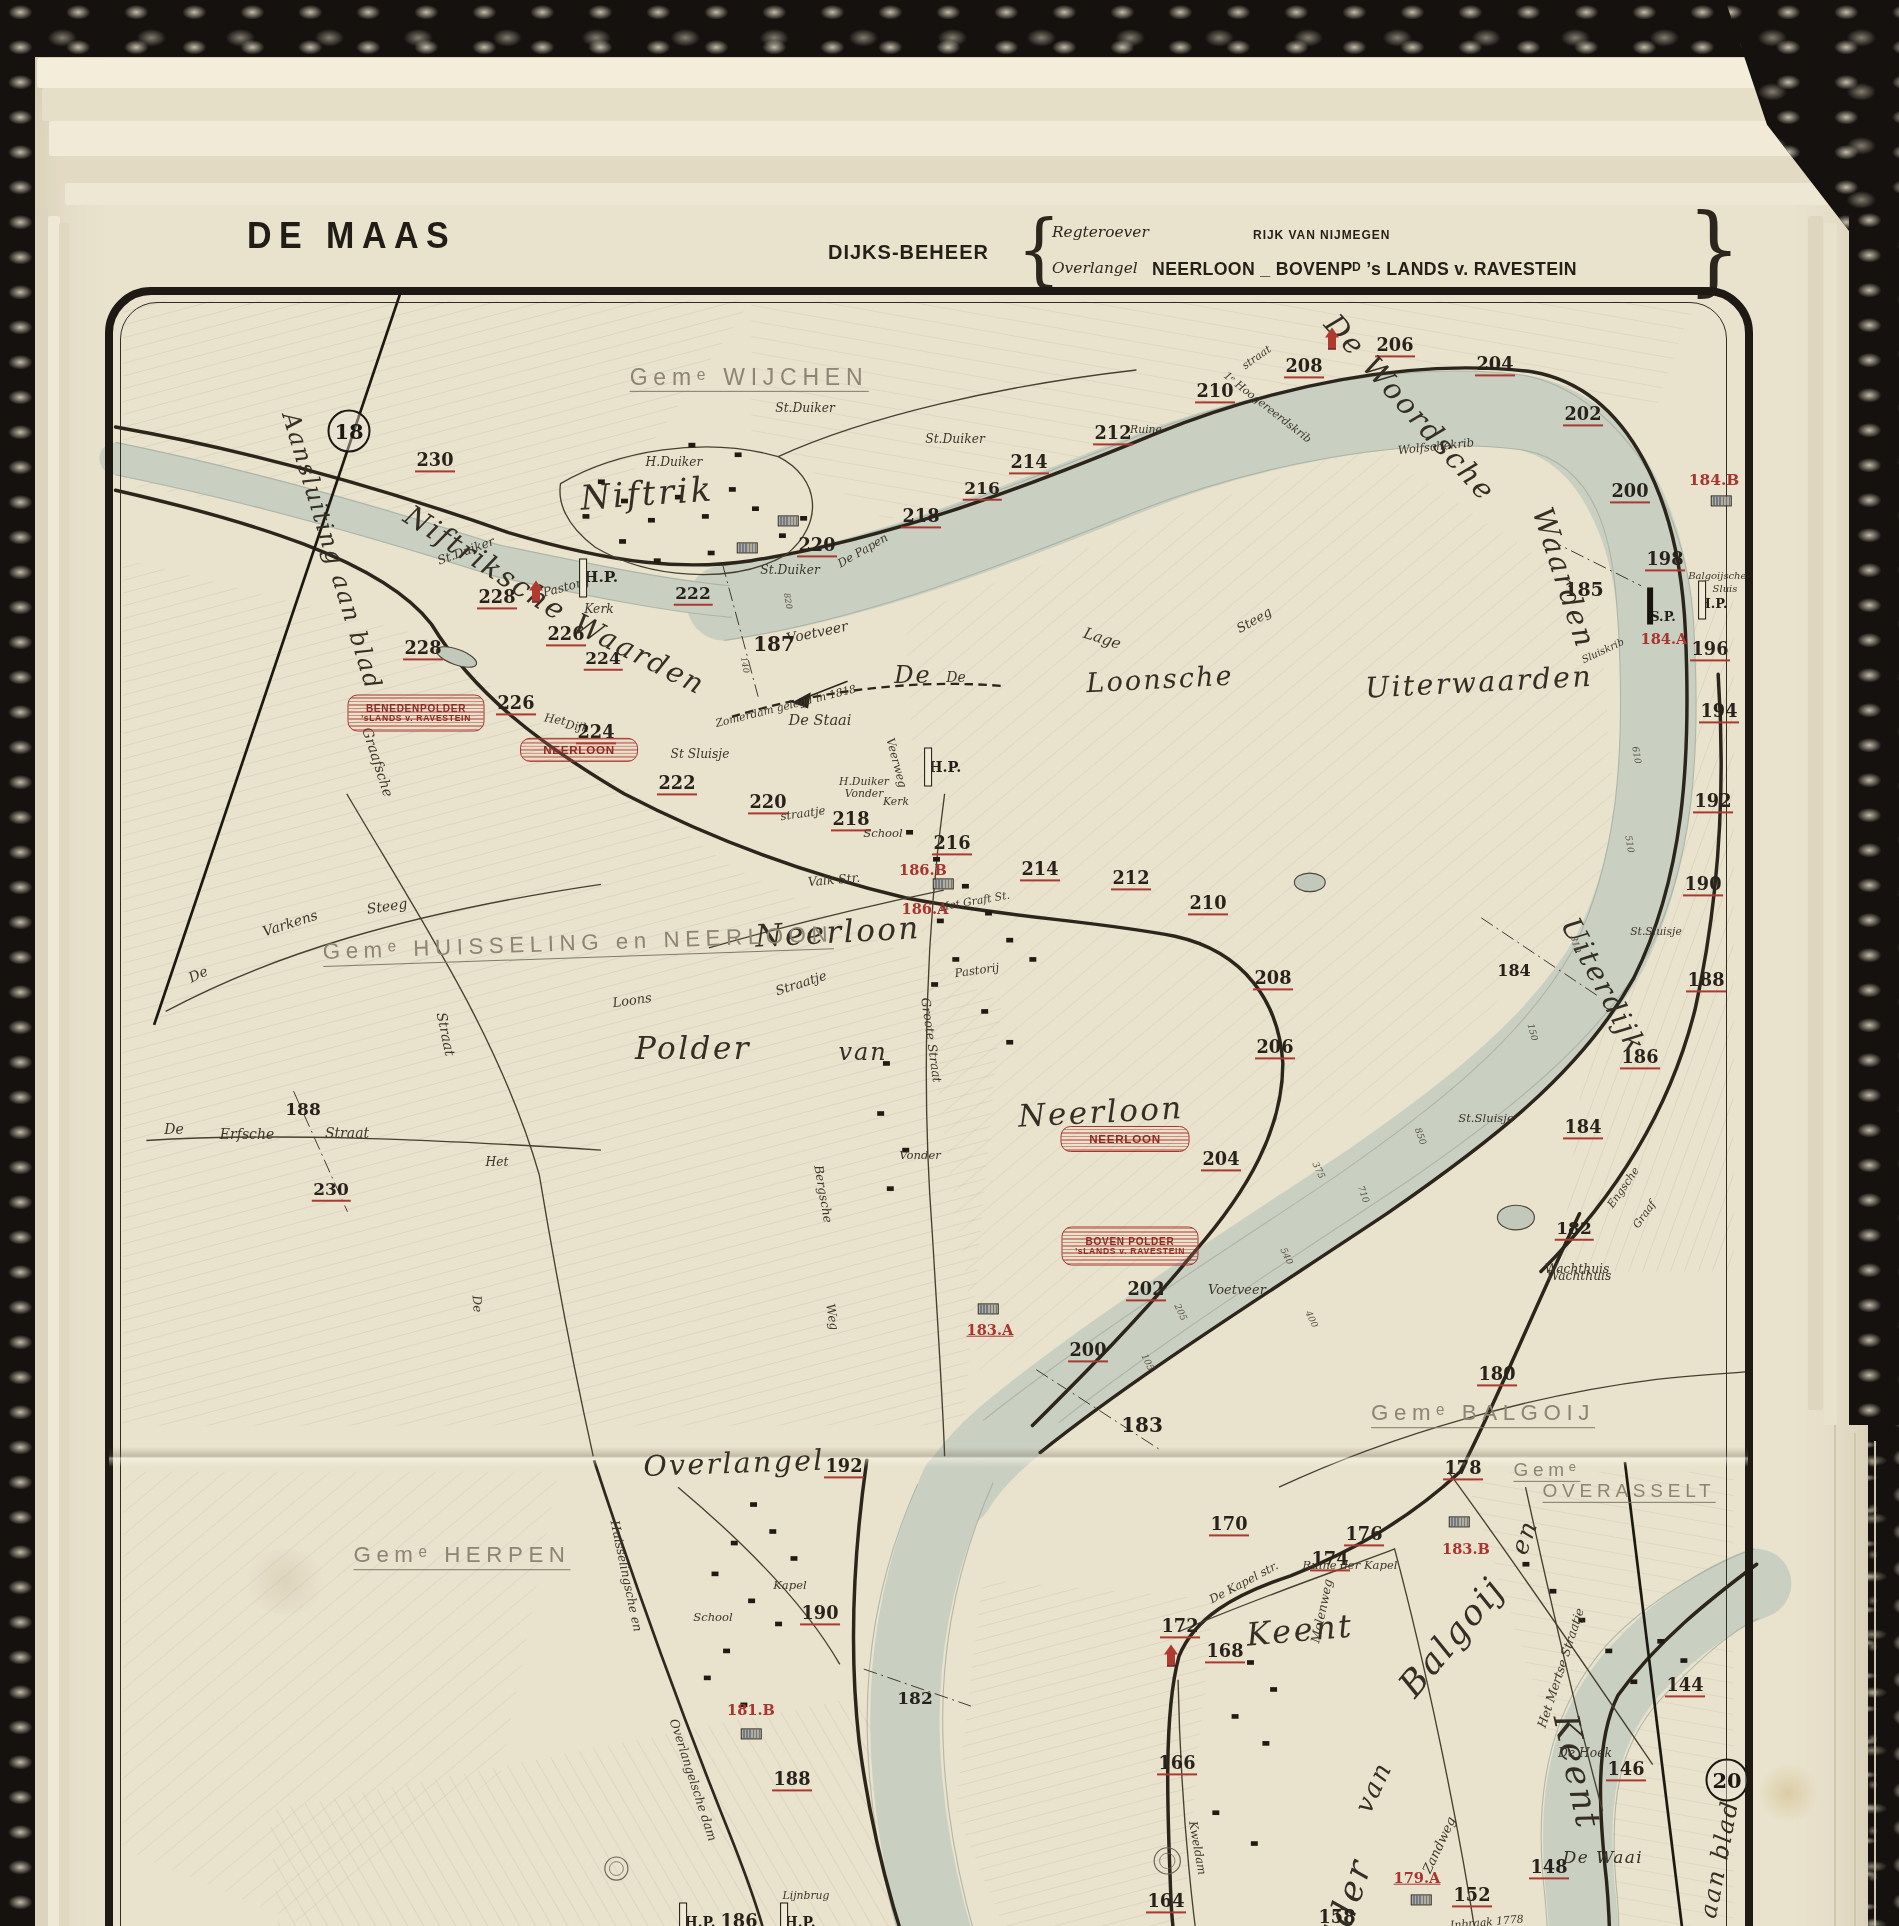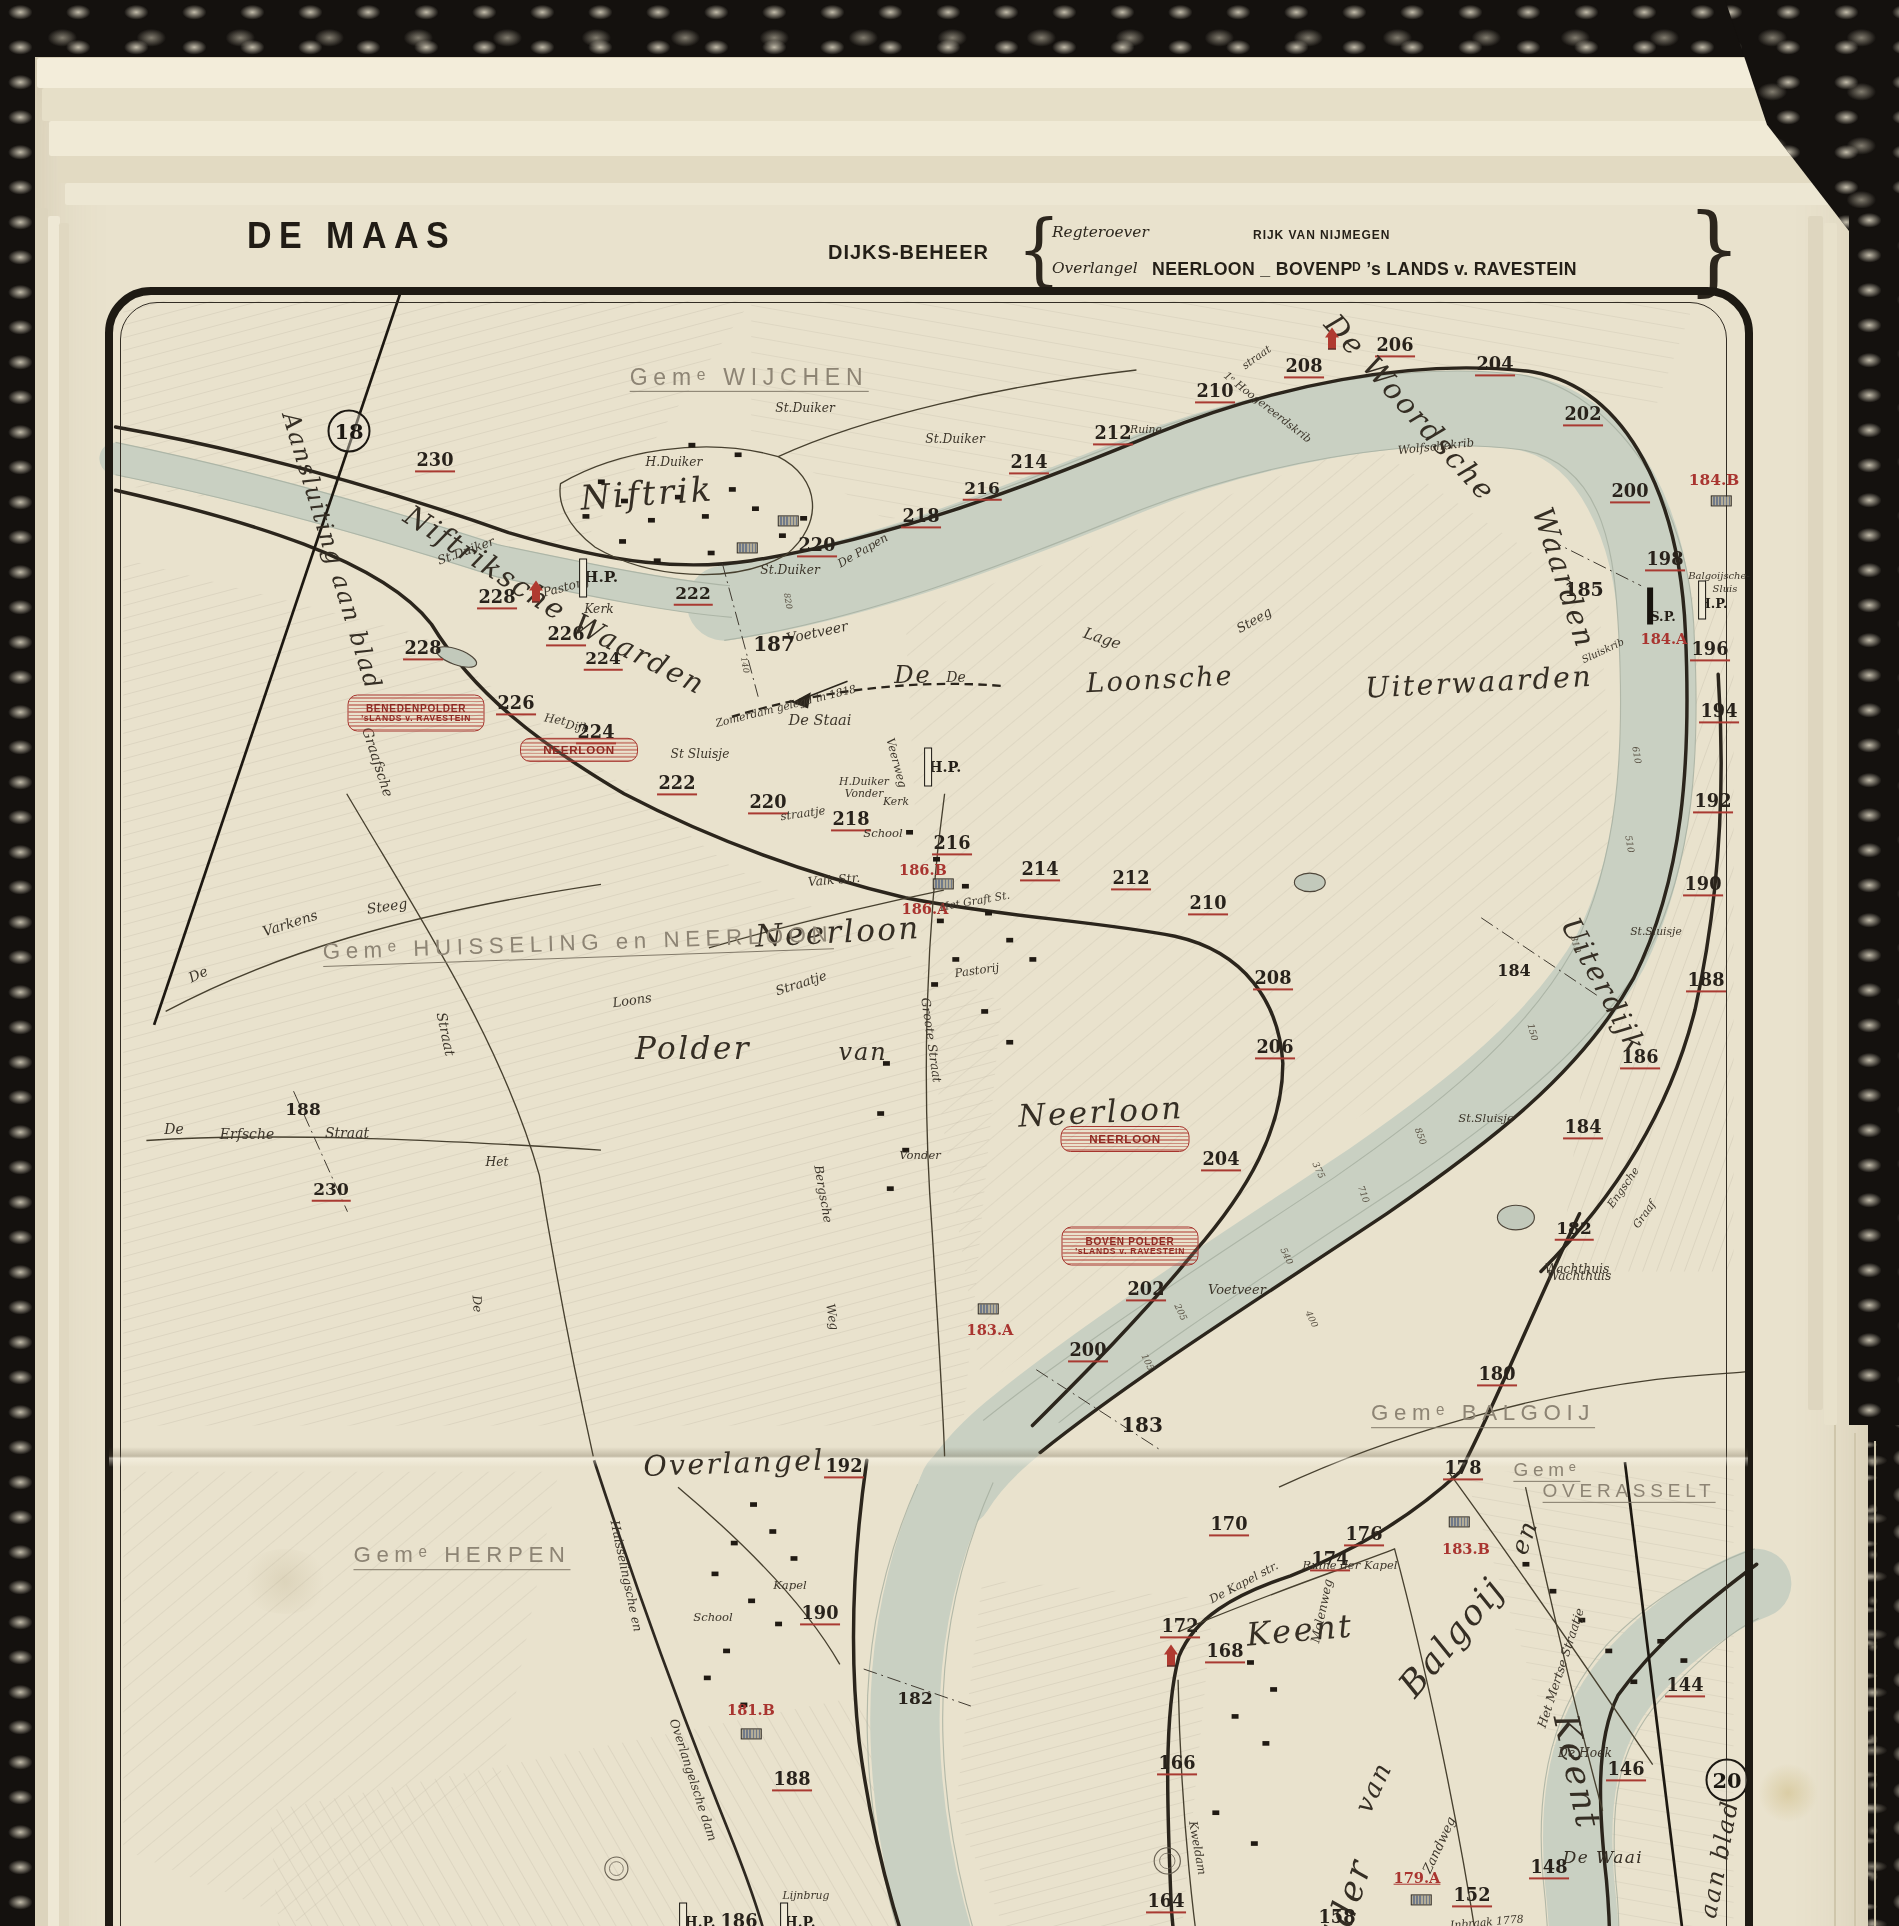--- a/index.html
+++ b/index.html
@@ -371,21 +371,21 @@
       <span class="lbl n" style="left: 1040px; top: 871px; font-size: 17.7px; --r: 0deg;">214</span>
       <span class="lbl n" style="left: 1131px; top: 880px; font-size: 17.7px; --r: 0deg;">212</span>
       <span class="lbl n" style="left: 1208px; top: 905px; font-size: 17.7px; --r: 0deg;">210</span>
       <span class="lbl n" style="left: 1273px; top: 980px; font-size: 17.7px; --r: 0deg;">208</span>
       <span class="lbl n" style="left: 1275px; top: 1049px; font-size: 17.7px; --r: 0deg;">206</span>
       <span class="lbl n" style="left: 1221px; top: 1161px; font-size: 17.7px; --r: 0deg;">204</span>
       <span class="lbl n" style="left: 1146px; top: 1291px; font-size: 17.7px; --r: 0deg;">202</span>
       <span class="lbl n" style="left: 1088px; top: 1352px; font-size: 17.7px; --r: 0deg;">200</span>
       <span class="lbl p" style="left: 1142px; top: 1425px; font-size: 20px; --r: 0deg;">183</span>
       <span class="lbl i" style="left: 1237px; top: 1289px; font-size: 13px; --r: 0deg;">Voetveer</span>
-      <span class="lbl r" style="left: 990px; top: 1330px; font-size: 14.6px; --r: 0deg;">183.A</span>
+      <span class="lbl r" style="left: 990px; top: 1330px; font-size: 14.6px; text-decoration: underline; --r: 0deg;">183.A</span>
       <span class="lbl i" style="left: 977px; top: 971px; font-size: 11.6px; --r: -8deg;">Pastorij</span>
       <span class="lbl i" style="left: 931px; top: 1040px; font-size: 12.3px; --r: 82deg;">Groote  Straat</span>
       <span class="lbl i" style="left: 920px; top: 1156px; font-size: 11.6px; --r: 0deg;">Vonder</span>
       <span class="lbl b" style="left: 838px; top: 932px; font-size: 31px; --r: -3deg;">Neerloon</span>
       <span class="lbl b" style="left: 1101px; top: 1112px; font-size: 31px; --r: -3deg;">Neerloon</span>
       <span class="lbl g" style="left: 578px; top: 945px; font-size: 22.3px; --r: -2deg;">Gemᵉ HUISSELING en NEERLOON</span>
       <span class="lbl b" style="left: 693px; top: 1048px; font-size: 31px; --r: 0deg;">Polder</span>
       <span class="lbl b" style="left: 863px; top: 1052px; font-size: 24px; --r: 0deg;">van</span>
       <span class="lbl i" style="left: 387px; top: 906px; font-size: 14px; --r: -8deg;">Steeg</span>
       <span class="lbl i" style="left: 290px; top: 923px; font-size: 14px; --r: -18deg;">Varkens</span>

